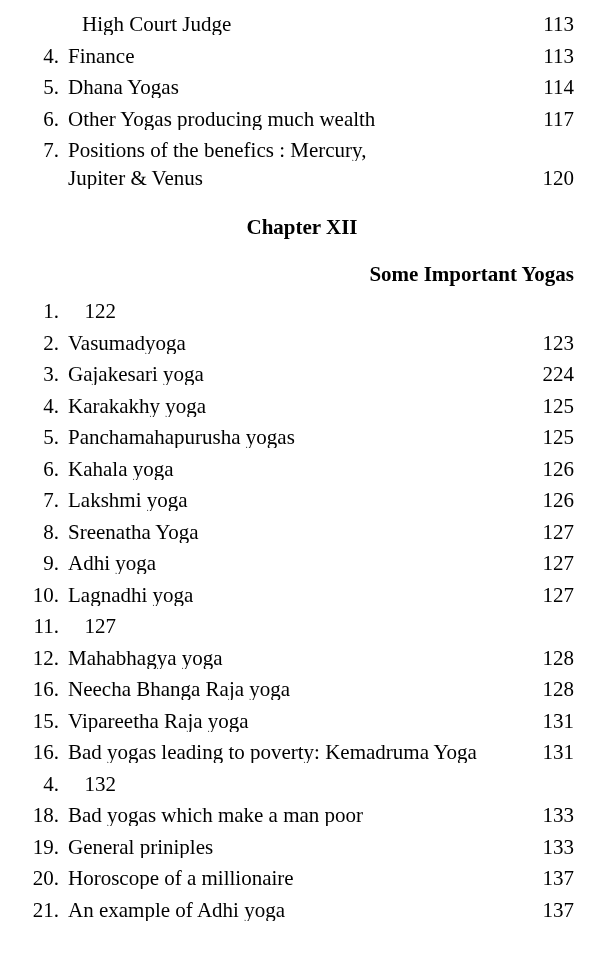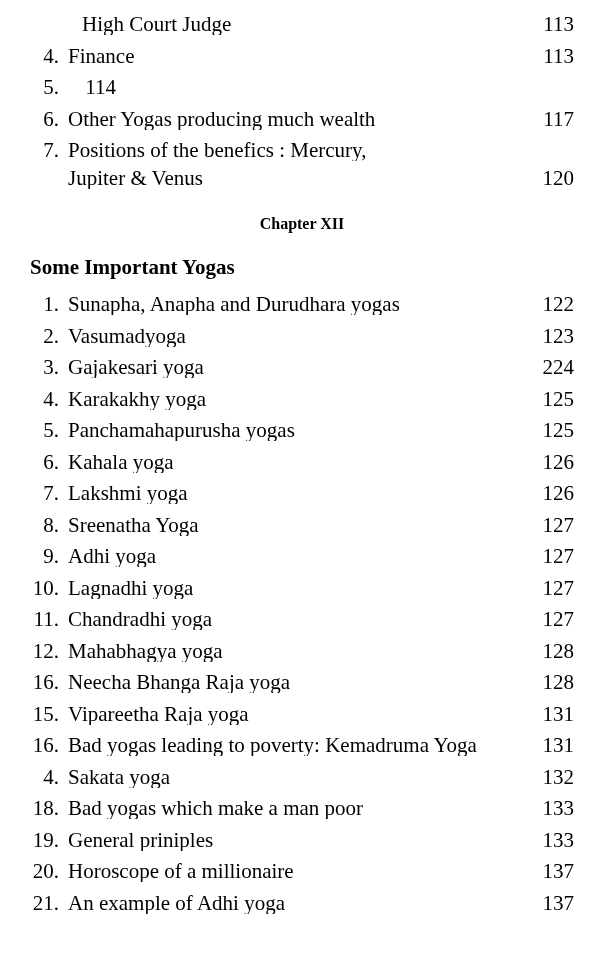--- a/index.html
+++ b/index.html
@@ -52,30 +52,31 @@
     align-items: baseline;
     font-size: 21px;
     line-height: 1.0;
     white-space: nowrap;
   }
   .hanging-first {
     margin-bottom: 7px;
   }
   .chapter-head {
     text-align: center;
-    font-size: 16px;
+    font-size: 21px;
     font-weight: bold;
     margin-top: 26px;
     margin-bottom: 22px;
   }
   .section-head {
     font-size: 21px;
     font-weight: bold;
     margin-bottom: 14px;
     padding-left: 0px;
+    text-align: right;
   }
   .top-entry {
     padding-left: 52px;
   }
 </style>
 </head>
 <body>
 
 <div class="page">
 
@@ -85,20 +86,21 @@
   </div>
 
   <div class="toc-line">
     <span class="num">4.</span>
     <span class="title">Finance</span>
     <span class="page-no">113</span>
   </div>
 
   <div class="toc-line">
     <span class="num">5.</span>
+    <span class="title">Dhana Yogas</span>
     <span class="page-no">114</span>
   </div>
 
   <div class="toc-line">
     <span class="num">6.</span>
     <span class="title">Other Yogas producing much wealth</span>
     <span class="page-no">117</span>
   </div>
 
   <div>
@@ -113,21 +115,20 @@
       <span class="page-no">120</span>
     </div>
   </div>
 
   <div class="chapter-head">Chapter XII</div>
 
   <div class="section-head">Some Important Yogas</div>
 
   <div class="toc-line">
     <span class="num">1.</span>
-    <span class="title">Sunapha, Anapha and Durudhara yogas</span>
     <span class="page-no">122</span>
   </div>
   <div class="toc-line">
     <span class="num">2.</span>
     <span class="title">Vasumadyoga</span>
     <span class="page-no">123</span>
   </div>
   <div class="toc-line">
     <span class="num">3.</span>
     <span class="title">Gajakesari yoga</span>
@@ -163,21 +164,20 @@
     <span class="title">Adhi yoga</span>
     <span class="page-no">127</span>
   </div>
   <div class="toc-line">
     <span class="num">10.</span>
     <span class="title">Lagnadhi yoga</span>
     <span class="page-no">127</span>
   </div>
   <div class="toc-line">
     <span class="num">11.</span>
-    <span class="title">Chandradhi yoga</span>
     <span class="page-no">127</span>
   </div>
   <div class="toc-line">
     <span class="num">12.</span>
     <span class="title">Mahabhagya yoga</span>
     <span class="page-no">128</span>
   </div>
   <div class="toc-line">
     <span class="num">16.</span>
     <span class="title">Neecha Bhanga Raja yoga</span>
@@ -188,21 +188,20 @@
     <span class="title">Vipareetha Raja yoga</span>
     <span class="page-no">131</span>
   </div>
   <div class="toc-line">
     <span class="num">16.</span>
     <span class="title">Bad yogas leading to poverty: Kemadruma Yoga</span>
     <span class="page-no">131</span>
   </div>
   <div class="toc-line">
     <span class="num">4.</span>
-    <span class="title">Sakata yoga</span>
     <span class="page-no">132</span>
   </div>
   <div class="toc-line">
     <span class="num">18.</span>
     <span class="title">Bad yogas which make a man poor</span>
     <span class="page-no">133</span>
   </div>
   <div class="toc-line">
     <span class="num">19.</span>
     <span class="title">General priniples</span>

